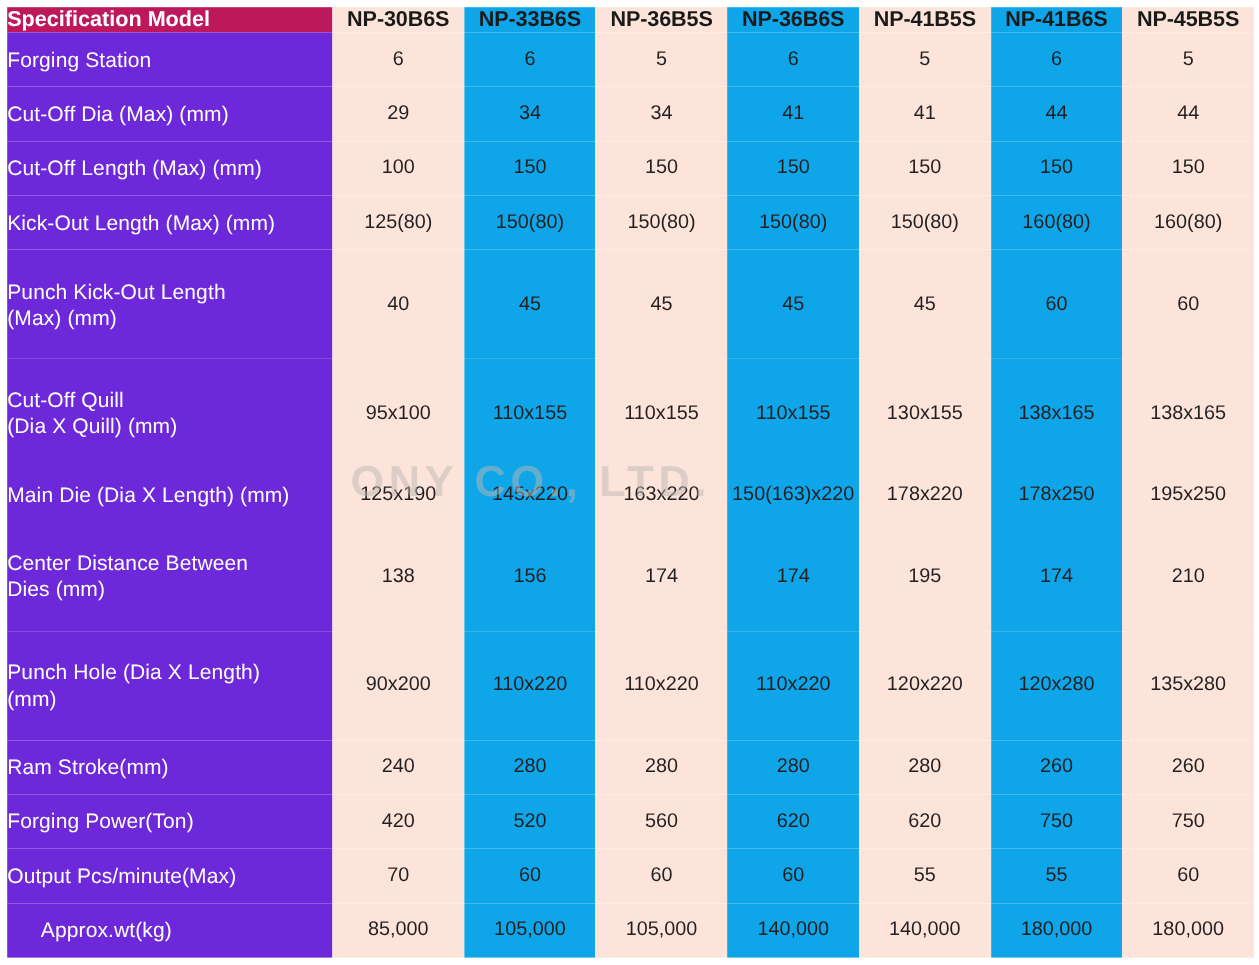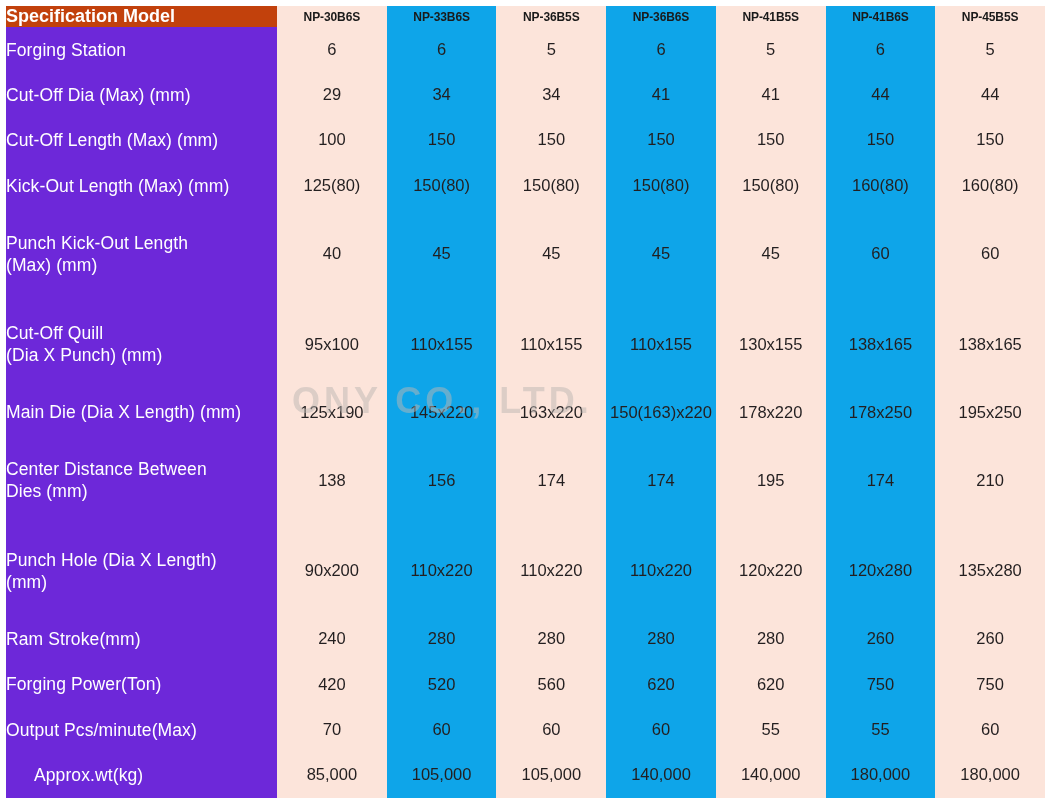--- a/index.html
+++ b/index.html
@@ -66,29 +66,29 @@
     line-height: 1.2;
     white-space: nowrap;
   }
   tr:last-child .data-cell { border-bottom: 0; }
 
   .shade-a { background: #FCE4DA; }
   .shade-b { background: #0ea5e9; }
 
   
   .hdr-label {
-    background: #c2410c;
+    background: #be185d;
     color: #ffffff;
     font-size: 18px;
     text-align: left;
     padding: 3px 0 3px 12px;
     border-bottom: 2px solid #F6A08E;
   }
   .hdr-cell {
-    font-size: 12px;
+    font-size: 18px;
     font-weight: bold;
     color: #1a1a1a;
     text-align: center;
     border-bottom: 2px solid #EF6A50;
     letter-spacing: -0.1px;
   }
 
   
   #watermark {
     position: absolute;
@@ -184,21 +184,21 @@
           <th class="row-label"><span>Punch Kick-Out Length</span><span class="l2">(Max) (mm)</span></th>
           <td class="data-cell shade-a">40</td>
           <td class="data-cell shade-b">45</td>
           <td class="data-cell shade-a">45</td>
           <td class="data-cell shade-b">45</td>
           <td class="data-cell shade-a">45</td>
           <td class="data-cell shade-b">60</td>
           <td class="data-cell shade-a">60</td>
         </tr>
         <tr>
-          <th class="row-label"><span>Cut-Off Quill</span><span class="l2">(Dia X Punch) (mm)</span></th>
+          <th class="row-label"><span>Cut-Off Quill</span><span class="l2">(Dia X Quill) (mm)</span></th>
           <td class="data-cell shade-a">95x100</td>
           <td class="data-cell shade-b">110x155</td>
           <td class="data-cell shade-a">110x155</td>
           <td class="data-cell shade-b">110x155</td>
           <td class="data-cell shade-a">130x155</td>
           <td class="data-cell shade-b">138x165</td>
           <td class="data-cell shade-a">138x165</td>
         </tr>
         <tr>
           <th class="row-label"><span>Main Die (Dia X Length) (mm)</span></th>

